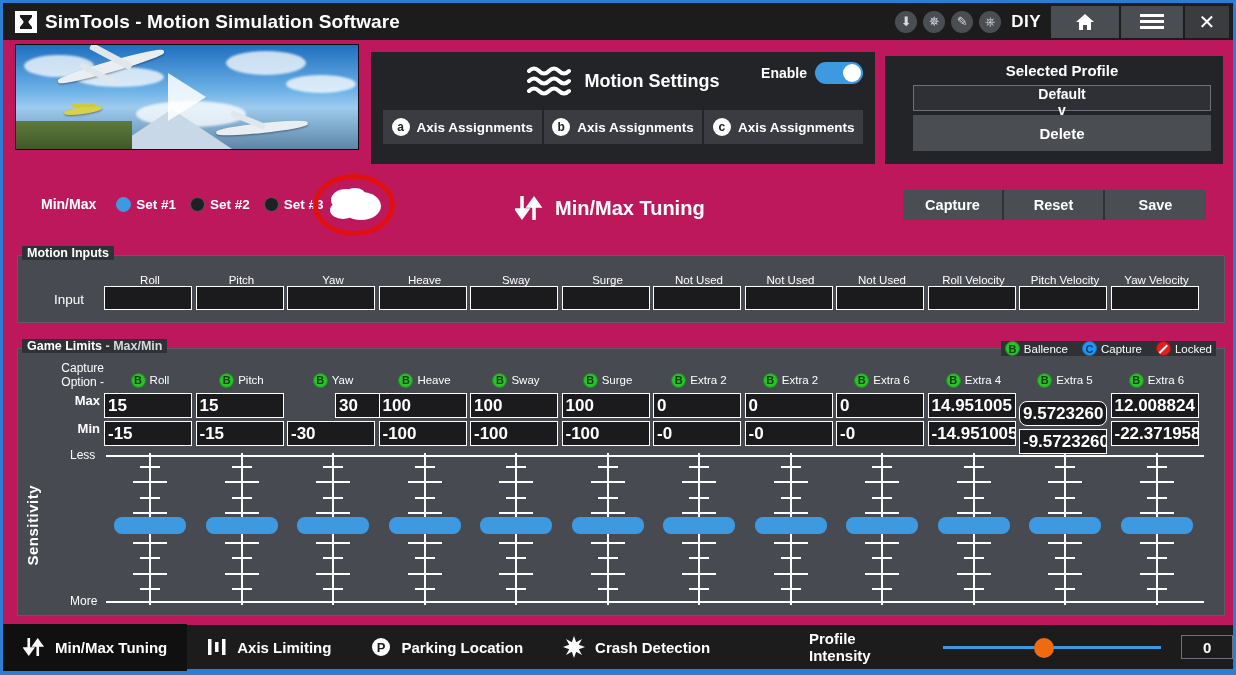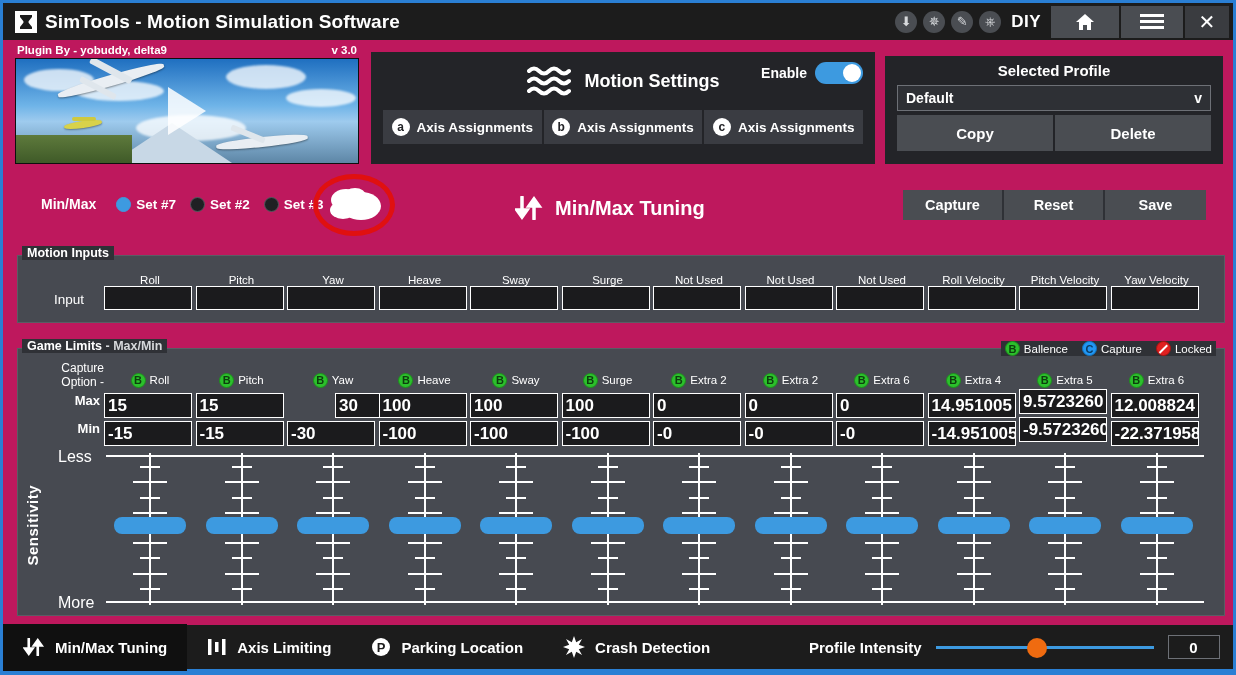--- a/index.html
+++ b/index.html
@@ -133,29 +133,30 @@
   .axis-btn:last-child { border-right: none; }
   .circ-letter {
     width: 18px; height: 18px; border-radius: 50%; background: #fff; color: #232428;
     font-size: 12px; font-weight: bold; display:flex; align-items:center; justify-content:center;
     flex: none;
   }
 
   .profile-panel {
     position: absolute; left: 882px; top: 56px; width: 338px; height: 108px;
     background: #232428;
+    padding-left: 16px;
   }
   .profile-title {
     text-align: center; color: #ffffff; font-size: 15px; font-weight: bold;
     padding: 6px 0 6px 0;
   }
   .profile-select {
     margin: 0 12px; height: 26px; background: #2e3035; border: 1px solid #6d7076;
     display: flex; align-items: center; padding: 0 8px;
-    color: #fff; font-size: 14px; font-weight: bold; justify-content: space-between;
+    color: #fff; font-size: 14px; font-weight: bold; justify-content: space-between; flex-direction: column;
   }
   .profile-btns { display: flex; margin: 4px 12px 0 12px; }
   .profile-btn {
     flex: 1; height: 36px; background: #4a4d52; color: #fff;
     font-size: 15px; font-weight: bold;
     display:flex; align-items:center; justify-content:center;
     border-right: 2px solid #232428;
   }
   .profile-btn:last-child { border-right: none; }
 
@@ -261,21 +262,21 @@
   }
   .lock-ico::after {
     content: ''; position: absolute; left: 1px; top: 5.5px;
     width: 11px; height: 2.4px; background: #ffffff; transform: rotate(-45deg);
   }
 
   
   .slider-area { position: absolute; left: 0; top: 104px; width: 1208px; height: 152px; }
   .hrule { position: absolute; left: 88px; width: 1098px; height: 2px; background: #ffffff; }
   .lessmore {
-    position: absolute; color: #ffffff; font-size: 16px; left: 40px;
+    position: absolute; color: #ffffff; font-size: 12px; left: 52px;
   }
   .sens-label {
     position: absolute; left: 6px; top: 32px; color: #ffffff;
     font-size: 15px; font-weight: bold;
     writing-mode: vertical-rl; transform: rotate(180deg);
     letter-spacing: .5px;
   }
   .slider {
     position: absolute; top: 0; width: 92px; height: 152px;
   }
@@ -295,21 +296,21 @@
     position: absolute; left: 0; bottom: 0; width: 1230px; height: 47px;
     background: #1c1c1c; display: flex; align-items: center;
     border-bottom: 3px solid #2a7fd4;
   }
   .btab {
     height: 47px; display: flex; align-items: center; gap: 10px;
     padding: 0 20px; color: #ffffff; font-size: 15px; font-weight: bold;
   }
   .btab.active { background: #101010; }
   .intensity-wrap {
-    position: absolute; left: 806px; display: flex; align-items: center; gap: 14px;
+    position: absolute; left: 806px; display: flex; align-items: center; gap: 22px;
   }
   .intensity-label { color: #fff; font-size: 15px; font-weight: bold; }
   .hslider { position: relative; width: 218px; height: 18px; }
   .hslider-track {
     position: absolute; left: 0; top: 8px; width: 218px; height: 3px; background: #3d9ae0;
   }
   .hslider-thumb {
     position: absolute; left: 100px; top: 0; width: 20px; height: 20px;
     border-radius: 50%; background: #ef6b10;
   }
@@ -350,24 +351,20 @@
       <div>
           <span></span>
           <span></span>
           <span></span>
         </div>
     </div>
     <div class="winbtn close">✕</div>
   </div>
 
   <div class="plugin-box">
-    <div class="plugin-hdr">
-      <span>Plugin By - yobuddy, delta9</span>
-      <span>v 3.0</span>
-    </div>
     <div class="plugin-img">
       <div class="sky-cloud" style="left:8px;  top:10px; width:70px; height:22px;"></div>
       <div class="sky-cloud" style="left:58px; top:22px; width:90px; height:20px;"></div>
       <div class="sky-cloud" style="left:210px;top:6px;  width:80px; height:24px;"></div>
       <div class="sky-cloud" style="left:270px;top:30px; width:70px; height:18px;"></div>
       <div class="sky-cloud" style="left:120px;top:56px; width:110px;height:26px;"></div>
       <div class="mtn"></div>
       <div class="grass"></div>
 
       <div class="plane" style="left:40px; top:16px; width:110px; height:11px; transform:rotate(-16deg);"></div>
@@ -414,30 +411,29 @@
     </div>
   </div>
 
   <div class="profile-panel">
     <div class="profile-title">Selected Profile</div>
     <div class="profile-select">
       <span>Default</span>
       <span>v</span>
     </div>
     <div class="profile-btns">
-      <div class="profile-btn">Copy</div>
       <div class="profile-btn">Delete</div>
     </div>
   </div>
 
   <div class="minmax-sets">
     <span class="mm-label">Min/Max</span>
     <div class="radio-item">
       <span class="radio on"></span>
-      <span>Set #7</span>
+      <span>Set #1</span>
     </div>
     <div class="radio-item">
       <span class="radio"></span>
       <span>Set #2</span>
     </div>
     <div class="radio-item">
       <span class="radio"></span>
       <span>Set #3</span>
     </div>
   </div>
@@ -629,21 +625,21 @@
             <span class="gl-name">Extra 4</span>
           </div>
           <div class="val-field" style="width: 88px; margin-top: 4px;">14.951005</div>
           <div class="val-field" style="width: 88px; margin-top: 3px;">-14.951005</div>
         </div>
         <div class="col" style="left: 915px; top: 22px;">
           <div class="gl-head">
             <span class="b-ico">B</span>
             <span class="gl-name">Extra 5</span>
           </div>
-          <div class="val-field" style="width: 88px; margin-top: 0;">9.5723260</div>
+          <div class="val-field" style="width: 88px; margin-top: 12px; border-radius: 8px;">9.5723260</div>
           <div class="val-field" style="width: 88px; margin-top: 3px;">-9.5723260</div>
         </div>
         <div class="col" style="left: 1006.5px; top: 22px;">
           <div class="gl-head">
             <span class="b-ico">B</span>
             <span class="gl-name">Extra 6</span>
           </div>
           <div class="val-field" style="width: 88px; margin-top: 4px;">12.008824</div>
           <div class="val-field" style="width: 88px; margin-top: 3px;">-22.371958</div>
         </div>

